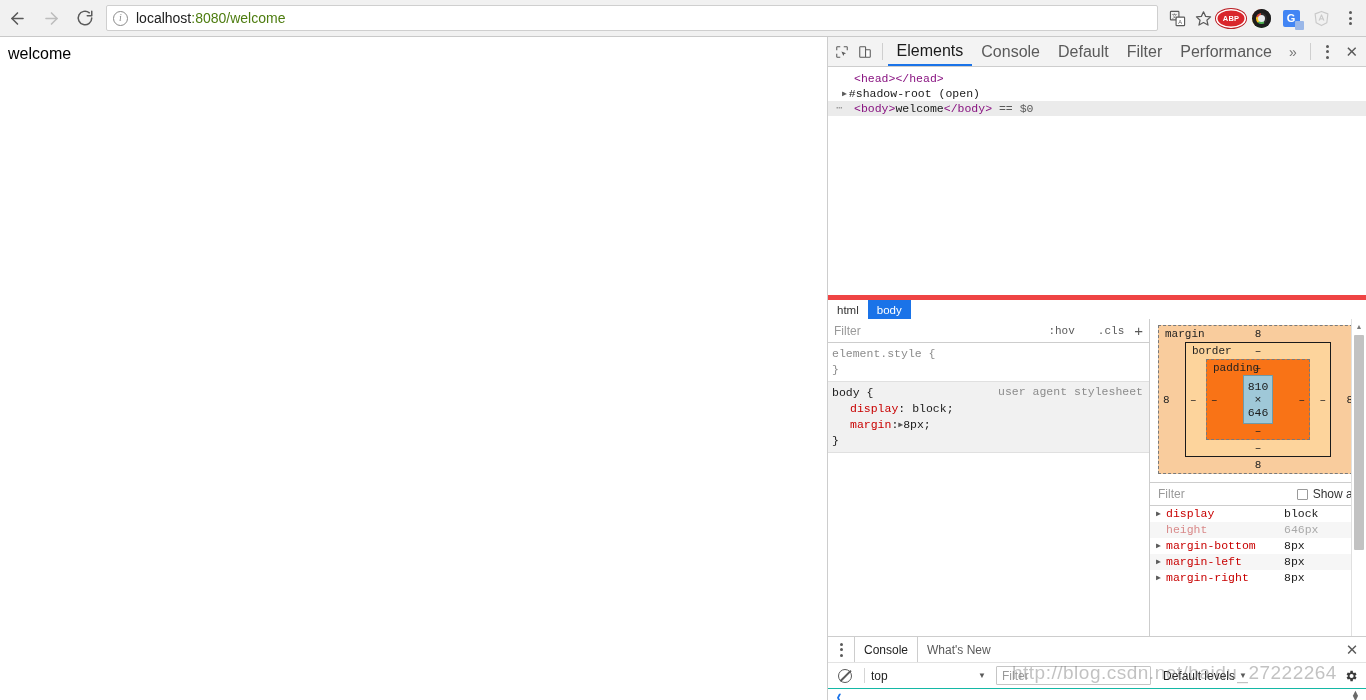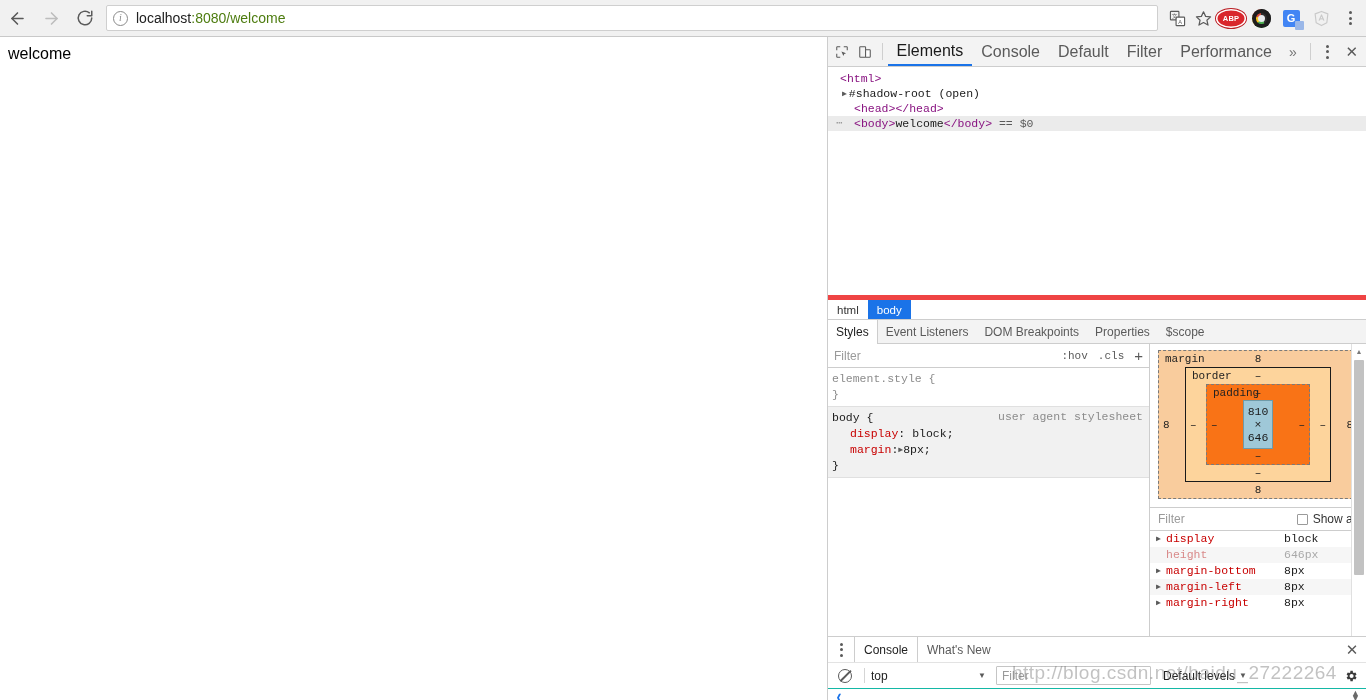--- a/index.html
+++ b/index.html
@@ -141,21 +141,21 @@
   .sub-tab:first-child.active { border-left:none; }
 
   
   .lower { flex:1; display:flex; min-height:0; }
   .styles-pane { width:322px; flex:none; display:flex; flex-direction:column; border-right:1px solid #cdcdcd; background:#fff; }
   .filter-bar {
     height:24px; flex:none; display:flex; align-items:center;
     border-bottom:1px solid #cdcdcd; font-size:12px; color:#5a5a5a; padding:0 6px;
   }
   .filter-ph { flex:1; color:#9a9a9a; }
-  .hov, .cls { font-family:"Liberation Mono", monospace; font-size:11px; color:#5a5a5a; margin-left:10px;}
+  .hov, .cls { font-family:"Liberation Mono", monospace; font-size:11px; color:#5a5a5a; margin-left:23px;}
   .plus { margin-left:10px; color:#5a5a5a; font-size:15px; line-height:12px; }
 
   .css-block { font-family:"Liberation Mono", monospace; font-size:11.5px; padding:3px 0 3px 4px; position:relative;}
   .css-block.ua { background:#f1f1f1; border-top:1px solid #e0e0e0; border-bottom:1px solid #e0e0e0;}
   .css-line { height:16px; line-height:16px; white-space:nowrap; }
   .sel-gray { color:#8c8c8c; }
   .sel-dark { color:#1a1a1a; }
   .prop { color:#c80000; padding-left:18px; }
   .val { color:#1a1a1a; }
   .origin { position:absolute; right:6px; top:3px; color:#8c8c8c; font-family:"Liberation Mono", monospace; font-size:11.5px;}
@@ -347,46 +347,36 @@
     <div class="dt-sep"></div>
     <div class="kebab">
         <i></i>
         <i></i>
         <i></i>
       </div>
     <div class="dt-close">✕</div>
   </div>
 
   <div class="dom-tree">
-    <div class="dom-row">
-      <span class="tag">&lt;html&gt;</span>
+    <div class="dom-row ind2">
+      <span class="tag">&lt;head&gt;&lt;/head&gt;</span>
     </div>
     <div class="dom-row ind1">
       <span class="arrow">▶</span><span class="sd">#shadow-root (open)</span>
-    </div>
-    <div class="dom-row ind2">
-      <span class="tag">&lt;head&gt;&lt;/head&gt;</span>
     </div>
     <div class="dom-row ind2 sel">
       <span class="dots">⋯</span><span class="tag">&lt;body&gt;</span><span class="txt">welcome</span><span class="tag">&lt;/body&gt;</span> <span class="eq">== $0</span>
     </div>
   </div>
 
   <div class="crumbs">
     <div class="crumb">html</div>
     <div class="crumb sel">body</div>
   </div>
 
-  <div class="sub-tabs">
-    <div class="sub-tab active">Styles</div>
-    <div class="sub-tab">Event Listeners</div>
-    <div class="sub-tab">DOM Breakpoints</div>
-    <div class="sub-tab">Properties</div>
-    <div class="sub-tab">$scope</div>
-  </div>
 
   <div class="lower">
 
     <div class="styles-pane">
       <div class="filter-bar">
         <span class="filter-ph">Filter</span>
         <span class="hov">:hov</span>
         <span class="cls">.cls</span>
         <span class="plus">+</span>
       </div>

